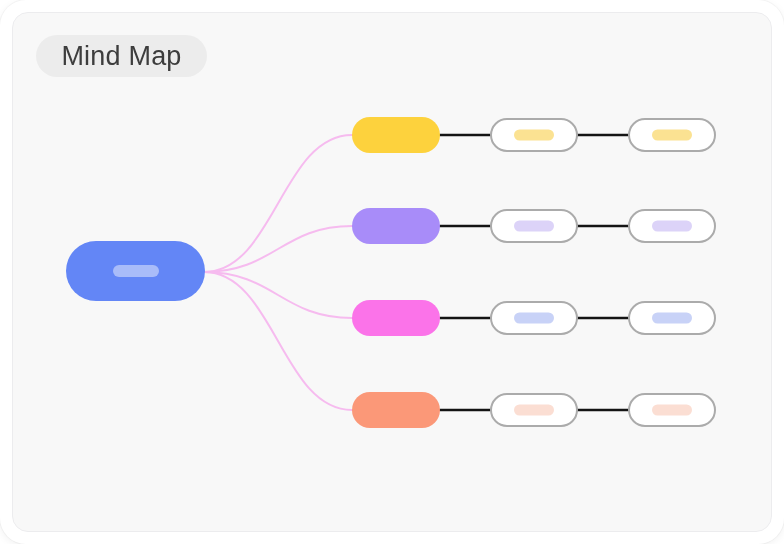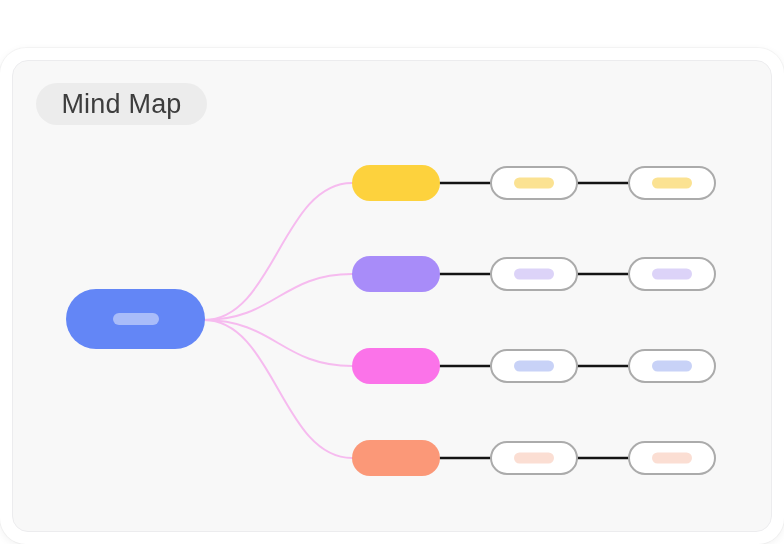--- a/index.html
+++ b/index.html
@@ -14,21 +14,20 @@
     width: 784px;
     height: 544px;
   }
   .card {
     position: absolute;
     inset: 0;
     background: var(--card-bg, #ffffff);
     border-radius: 26px;
     box-shadow: 0 0 0 1px rgba(0,0,0,0.03), 0 2px 8px rgba(0,0,0,0.06);
     overflow: hidden;
-    margin-top: 48px;
   }
   .panel {
     position: absolute;
     left: 12px;
     top: 12px;
     right: 12px;
     bottom: 12px;
     background: var(--panel-bg, #f8f8f8);
     border: 1px solid var(--panel-border, #ececee);
     border-radius: 16px;

